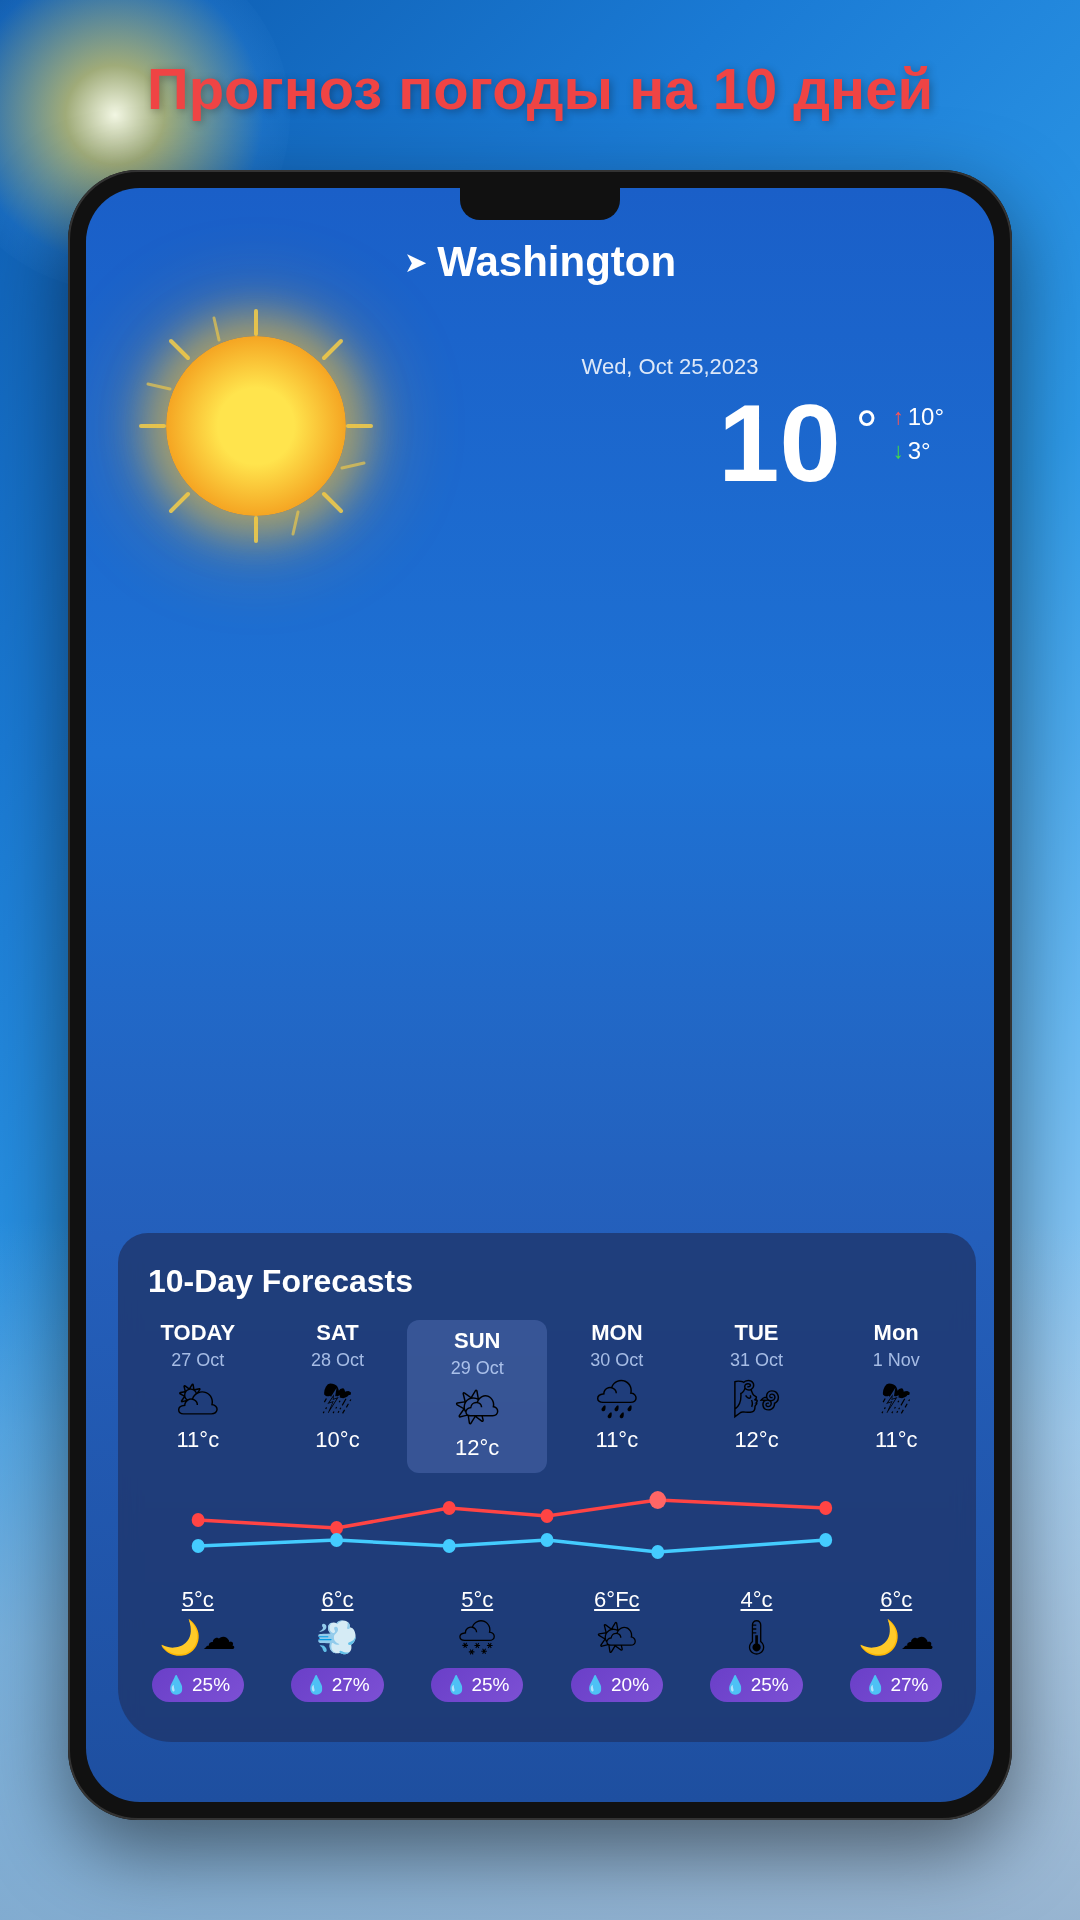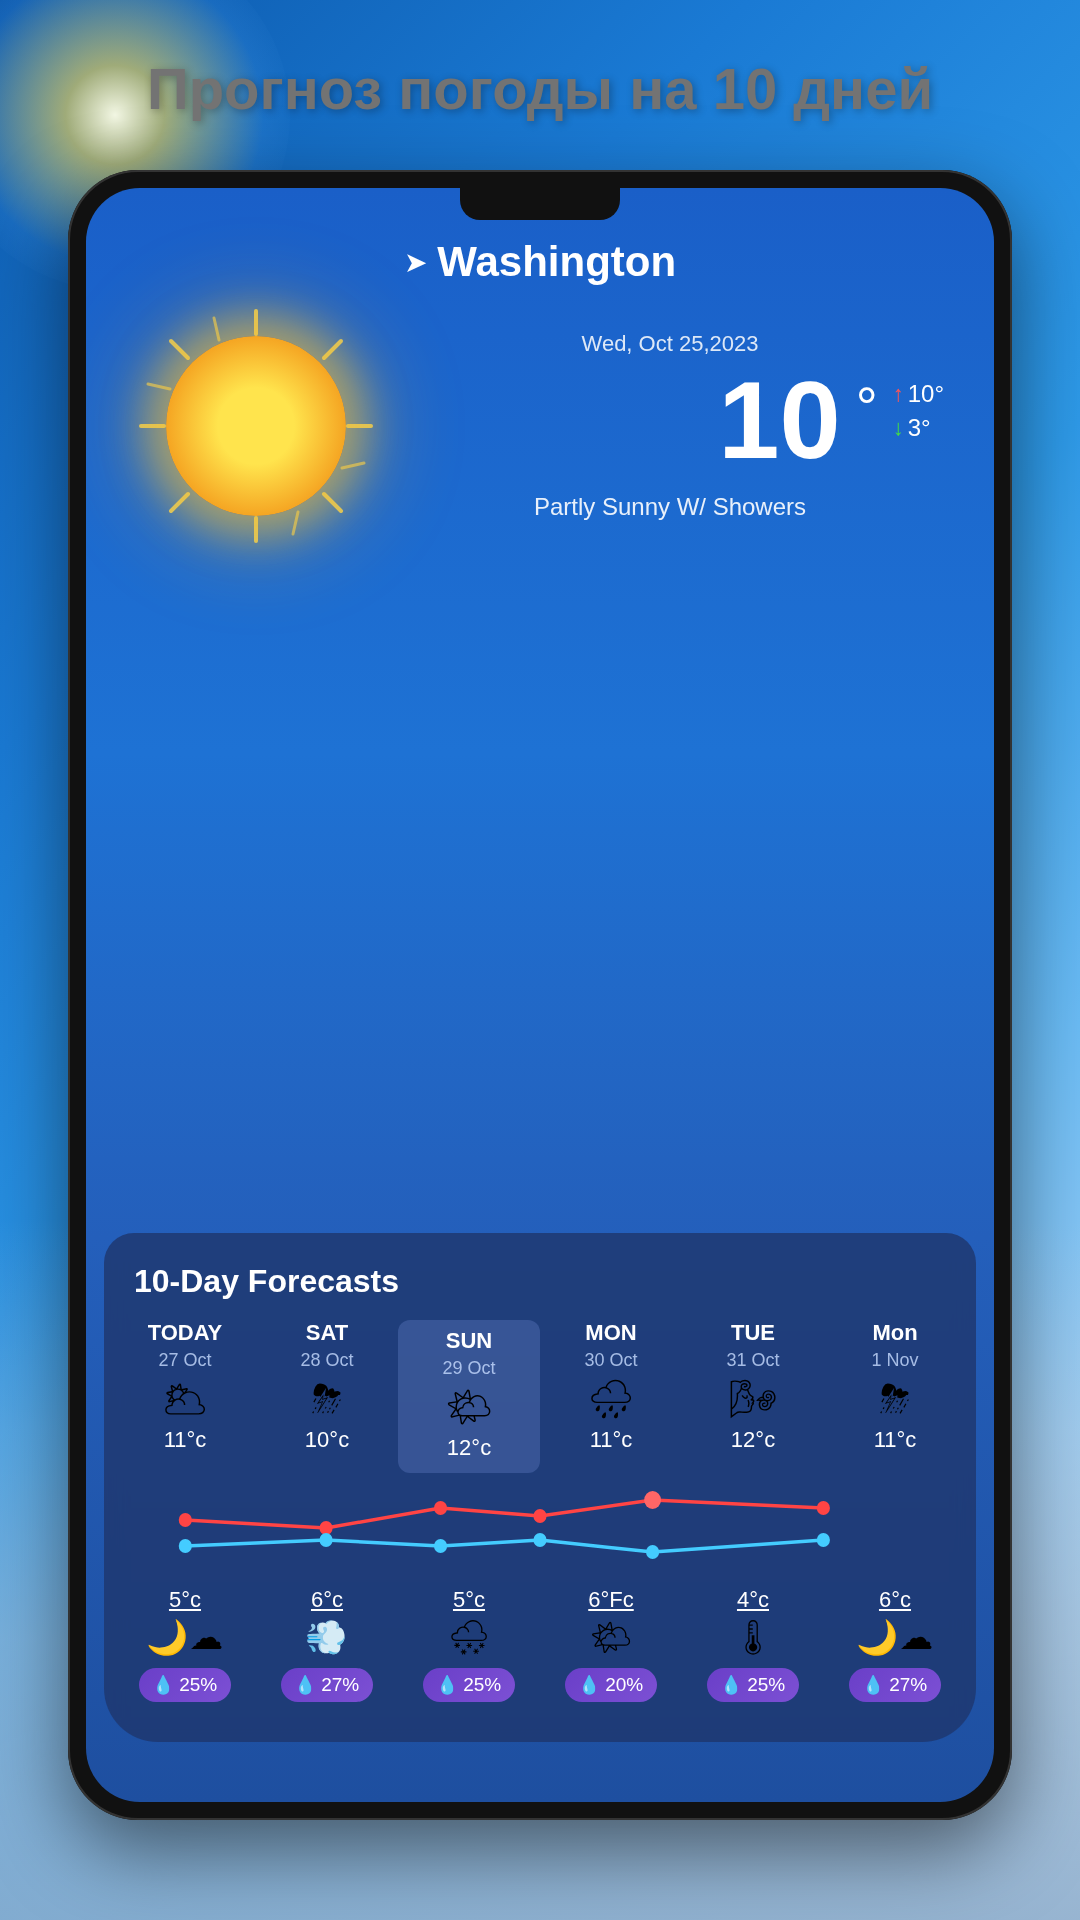--- a/index.html
+++ b/index.html
@@ -43,21 +43,21 @@
       background: linear-gradient(180deg, transparent 0%, rgba(180,200,220,0.3) 30%, rgba(160,185,210,0.6) 60%, rgba(140,170,200,0.8) 100%);
       z-index: 1;
     }
 
     
     .page-title {
       position: absolute;
       top: 55px;
       left: 0; right: 0;
       text-align: center;
-      color: #737373;
+      color: #ef4444;
       font-size: 58px;
       font-weight: 700;
       text-shadow: 2px 2px 8px rgba(0,0,0,0.3);
       z-index: 10;
     }
 
     
     .phone-frame {
       position: absolute;
       top: 170px;
@@ -215,21 +215,21 @@
       color: rgba(255,255,255,0.9);
       font-size: 24px;
       text-align: center;
       margin-top: 18px;
     }
 
     
     .forecast-card {
       position: absolute;
       bottom: 60px;
-      left: 18px;
+      left: 32px;
       right: 18px;
       background: rgba(30, 55, 110, 0.82);
       backdrop-filter: blur(10px);
       border-radius: 30px 30px 54px 54px;
       padding: 30px 10px 40px 10px;
       z-index: 7;
     }
 
     .forecast-title {
       color: white;
@@ -365,21 +365,20 @@
               <div class="temp-high">
                 <span class="arrow-up">↑</span>
                 <span>10°</span>
               </div>
               <div class="temp-low">
                 <span class="arrow-down">↓</span>
                 <span>3°</span>
               </div>
             </div>
           </div>
-          <div class="weather-desc">Partly Sunny W/ Showers</div>
         </div>
       </div>
     </div>
 
     <div class="forecast-card">
       <div class="forecast-title">10-Day Forecasts</div>
 
       <div class="forecast-row" id="forecast-days-top">
           <div class="day-col">
     <span class="day-name">TODAY</span>

